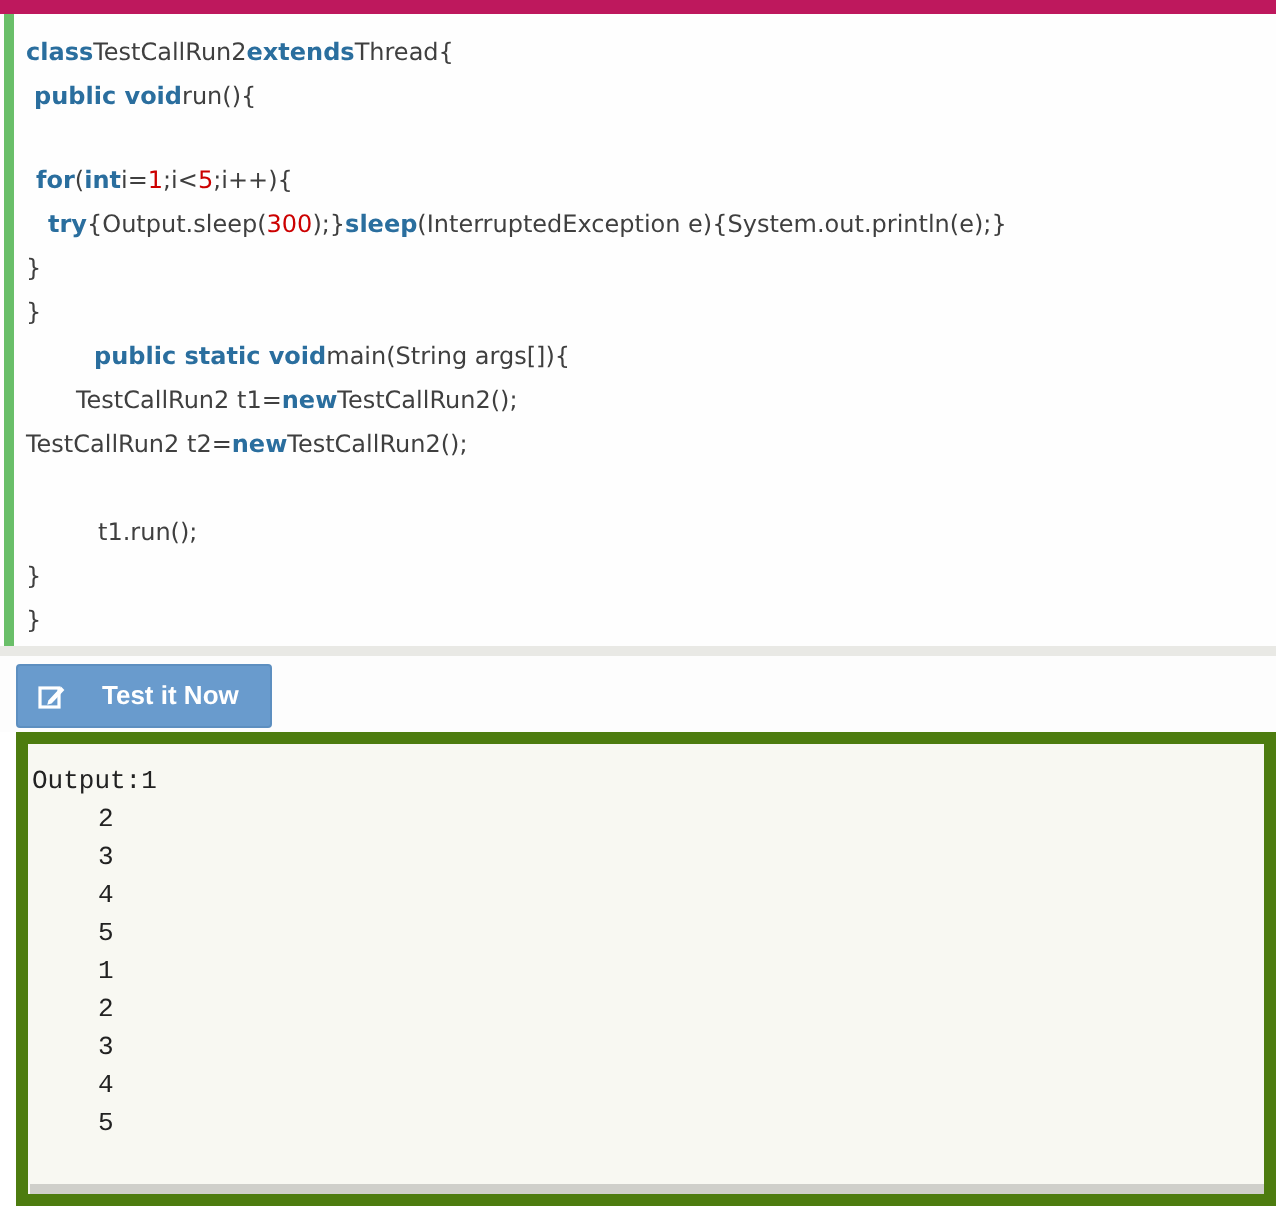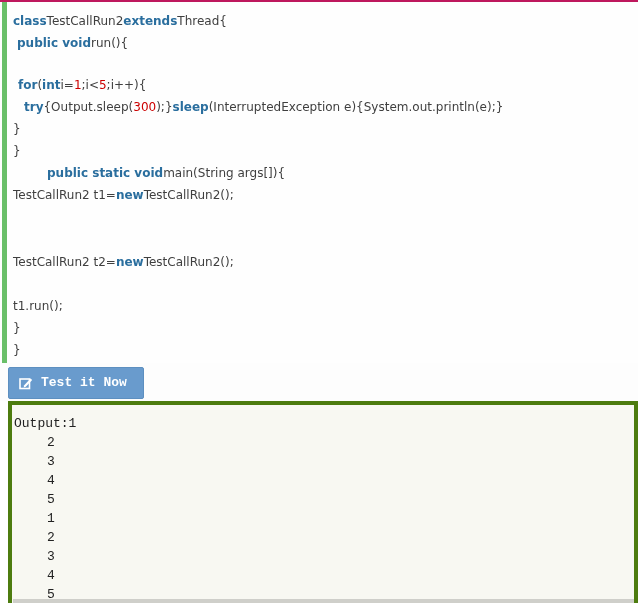--- a/index.html
+++ b/index.html
@@ -3,21 +3,21 @@
 <meta charset="utf-8">
 <style>
   html,body{margin:0;padding:0;}
   body{
     width:638px;height:603px;overflow:hidden;background:#ffffff;
     font-family:"DejaVu Sans","Liberation Sans",sans-serif;
     display:flex;flex-direction:column;
   }
   
   .code-wrap{
-    border-top:2px solid #be185d;
+    border-top:7px solid #be185d;
     background:#fefefe;
   }
   .code-block{
     margin-left:2px;
     border-left:5px solid var(--accent,#6abf69);
     padding:8px 6px 2px 6px;
     background:#fefefe;
   }
   .code-line{
     font-size:12px;
@@ -30,34 +30,34 @@
   .number{color:var(--num,#cc0000);}
   .plain{color:var(--code-text,#3f3f3f);}
   
   .divider{height:5px;background:#e9e9e5;}
   
   .button-row{
     background:#fdfdfd;
     padding:4px 0 2px 8px;
   }
   .test-btn{
-    display:inline-flex;align-items:center;gap:8px;
+    display:inline-flex;align-items:center;gap:18px;
     background:var(--btn,#699bcd);
     border:1px solid #5d8fc0;border-radius:2px;
     color:#ffffff;font-weight:bold;font-size:13px;
-    font-family:Liberation Mono, monospace;
+    font-family:Liberation Sans, sans-serif;
     padding:7px 16px 8px 10px;
     cursor:pointer;
   }
   .test-btn svg{display:block;}
   
   .output-panel{
     flex:1;
     margin-left:8px;
-    border:4px solid #4d7c0f;
+    border:6px solid #4d7c0f;
     background:#f8f8f2;
     position:relative;
     padding:9px 0 0 2px;
     font-family:"Liberation Mono","DejaVu Sans Mono",monospace;
     font-size:13px;color:#222222;
   }
   .out-line{line-height:19px;white-space:pre;}
   .out-line.num{padding-left:33px;}
   .h-scrollbar{
     position:absolute;left:1px;right:0;bottom:0;height:5px;
@@ -69,24 +69,24 @@
 
 <div class="code-wrap">
   <div class="code-block">
       <div class="code-line" style="padding-left: 0px;"><span class="keyword">class</span><span class="plain">TestCallRun2</span><span class="keyword">extends</span><span class="plain">Thread{</span></div>
       <div class="code-line" style="padding-left: 4px;"><span class="keyword">public void</span><span class="plain">run(){</span></div>
       <div class="code-line" style="padding-left: 5px; margin-top: 20px;"><span class="keyword">for</span><span class="plain">(</span><span class="keyword">int</span><span class="plain">i=</span><span class="number">1</span><span class="plain">;i&lt;</span><span class="number">5</span><span class="plain">;i++){</span></div>
       <div class="code-line" style="padding-left: 11px;"><span class="keyword">try</span><span class="plain">{Output.sleep(</span><span class="number">300</span><span class="plain">);}</span><span class="keyword">sleep</span><span class="plain">(InterruptedException e){System.out.println(e);}</span></div>
       <div class="code-line" style="padding-left: 0px;"><span class="plain">}</span></div>
       <div class="code-line" style="padding-left: 0px;"><span class="plain">}</span></div>
       <div class="code-line" style="padding-left: 4px; margin-left: 30px;"><span class="keyword">public static void</span><span class="plain">main(String args[]){</span></div>
-      <div class="code-line" style="padding-left: 0px;"><span class="plain">TestCallRun2 t1=</span><span class="keyword">new</span><span class="plain">TestCallRun2();</span></div>
-      <div class="code-line" style="padding-left: 0px; margin-top: 45px;"><span class="plain">TestCallRun2 t2=</span><span class="keyword">new</span><span class="plain">TestCallRun2();</span></div>
+      <div class="code-line" style="padding-left: 0px; margin-left: 25px;"><span class="plain">TestCallRun2 t1=</span><span class="keyword">new</span><span class="plain">TestCallRun2();</span></div>
+      <div class="code-line" style="padding-left: 0px;"><span class="plain">TestCallRun2 t2=</span><span class="keyword">new</span><span class="plain">TestCallRun2();</span></div>
       <div class="code-line" style="padding-left: 0px;">&nbsp;</div>
-      <div class="code-line" style="padding-left: 0px;"><span class="plain">t1.run();</span></div>
+      <div class="code-line" style="padding-left: 0px; margin-left: 36px;"><span class="plain">t1.run();</span></div>
       <div class="code-line" style="padding-left: 0px;"><span class="plain">}</span></div>
       <div class="code-line" style="padding-left: 0px;"><span class="plain">}</span></div>
     </div>
 </div>
 
 <div class="divider"></div>
 
 <div class="button-row">
   <button class="test-btn">
     <span>

